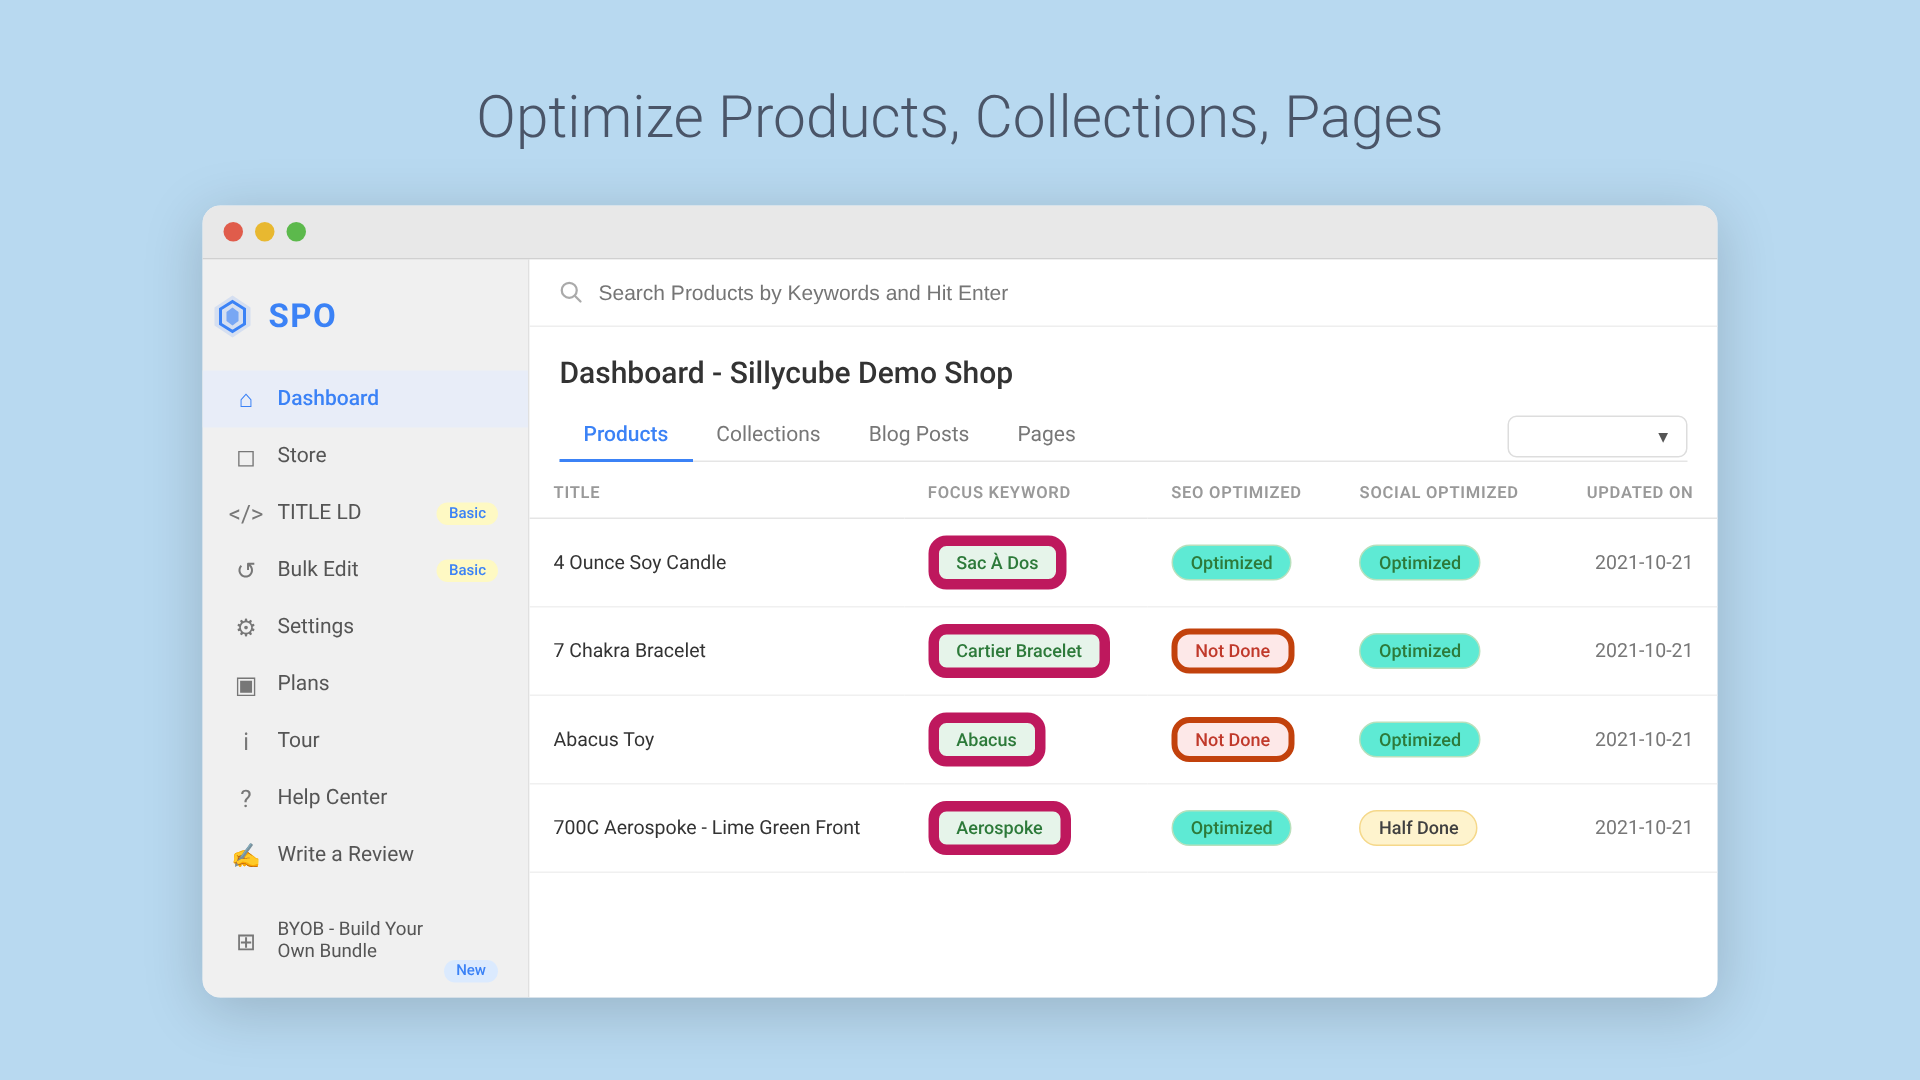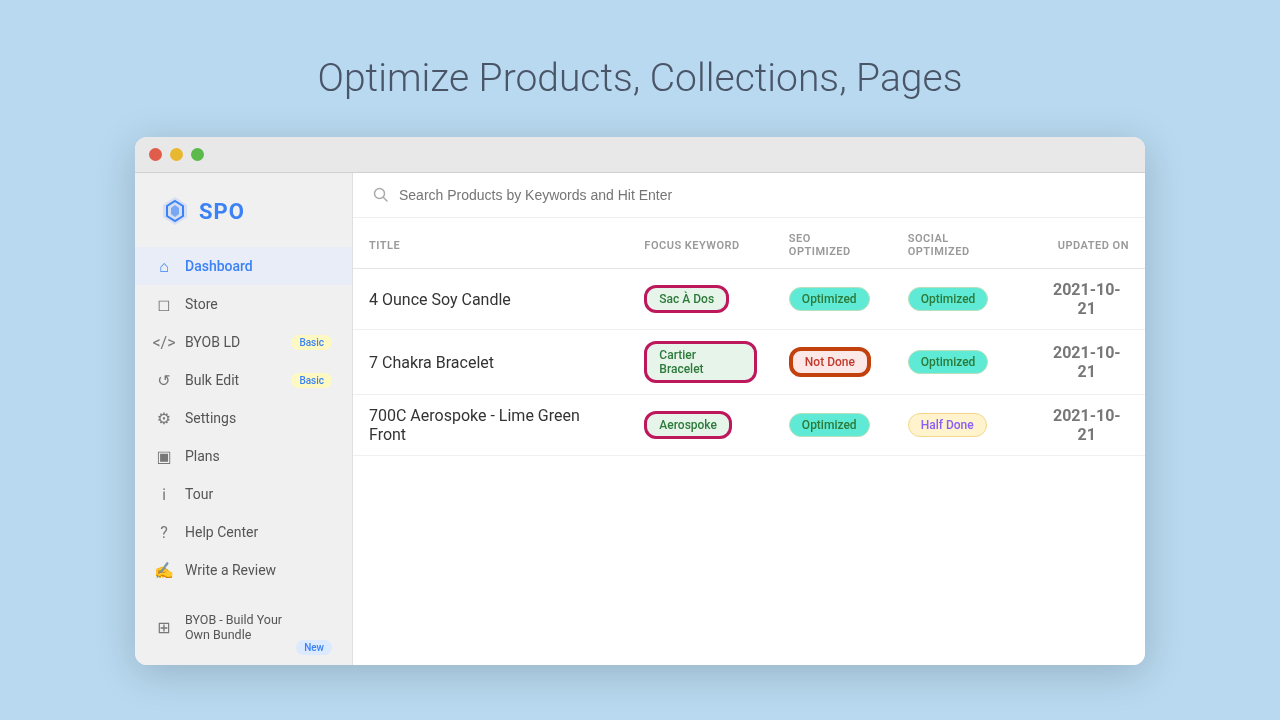--- a/index.html
+++ b/index.html
@@ -66,21 +66,21 @@
       background: #f0f0f0;
       border-right: 1px solid #e0e0e0;
       display: flex;
       flex-direction: column;
       padding-top: 12px;
     }
 
     .sidebar-logo {
       display: flex;
       align-items: center;
-      padding: 10px 24px 20px;
+      padding: 10px 4px 20px;
       gap: 8px;
     }
 
     .logo-icon {
       width: 32px;
       height: 32px;
     }
 
     .logo-text {
       font-size: 22px;
@@ -248,32 +248,32 @@
     .products-table th.right { text-align: right; }
 
     .products-table td {
       padding: 11px 16px;
       border-bottom: 1px solid #f0f0f0;
       vertical-align: middle;
     }
 
     .product-title {
       color: #333;
-      font-size: 16px;
+      font-size: 13px;
     }
 
     .keyword-badge {
       display: inline-block;
       padding: 4px 12px;
       border-radius: 12px;
       font-size: 12px;
       font-weight: 500;
       background: #e6f4ea;
       color: #2d7a3a;
-      border: 3px solid #be185d;
+      border: 7px solid #be185d;
     }
 
     .status-badge {
       display: inline-block;
       padding: 4px 12px;
       border-radius: 12px;
       font-size: 12px;
       font-weight: 500;
     }
 
@@ -284,29 +284,28 @@
     }
 
     .status-not-done {
       background: #fde8e8;
       color: #c0392b;
       border: 4px solid #c2410c;
     }
 
     .status-half-done {
       background: #fef3cd;
-      color: #8b5cf6;
+      color: #404040;
       border: 1px solid #f5d88a;
     }
 
     .date-cell {
       color: #777;
-      font-size: 16px;
-      text-align: center;
-      font-weight: bold;
+      font-size: 13px;
+      text-align: right;
     }
 
     .table-wrapper {
       padding: 4px 0;
     }
   </style>
 </head>
 <body>
 
 <h1 class="page-heading">Optimize Products, Collections, Pages</h1>
@@ -339,21 +338,21 @@
           <span>Dashboard</span>
         </div>
 
         <div class="nav-item">
           <span class="icon">◻</span>
           <span>Store</span>
         </div>
 
         <div class="nav-item">
           <span class="icon">&lt;/&gt;</span>
-          <span>BYOB LD</span>
+          <span>TITLE LD</span>
           <span class="badge badge-basic">Basic</span>
         </div>
 
         <div class="nav-item">
           <span class="icon">↺</span>
           <span>Bulk Edit</span>
           <span class="badge badge-basic">Basic</span>
         </div>
 
         <div class="nav-item">
@@ -392,20 +391,35 @@
     <div class="main-content">
 
       <div class="search-bar">
         <svg width="16" height="16" viewBox="0 0 16 16" fill="none">
           <circle cx="6.5" cy="6.5" r="5" stroke="#aaa" stroke-width="1.5"></circle>
           <line x1="10.5" y1="10.5" x2="14" y2="14" stroke="#aaa" stroke-width="1.5" stroke-linecap="round"></line>
         </svg>
         <input type="text" class="search-input" placeholder="Search Products by Keywords and Hit Enter" style="">
       </div>
 
+      <div class="dashboard-header">
+        <div class="dashboard-title">Dashboard - Sillycube Demo Shop</div>
+
+        <div class="tabs-row">
+          <div class="tab active">Products</div>
+          <div class="tab">Collections</div>
+          <div class="tab">Blog Posts</div>
+          <div class="tab">Pages</div>
+          <div class="tab-spacer"></div>
+          <div class="filter-dropdown">
+            <span></span>
+            <span>▾</span>
+          </div>
+        </div>
+      </div>
 
       <div class="table-wrapper">
         <table class="products-table">
           <thead>
             <tr>
               <th>TITLE</th>
               <th>FOCUS KEYWORD</th>
               <th>SEO OPTIMIZED</th>
               <th>SOCIAL OPTIMIZED</th>
               <th class="right">UPDATED ON</th>
@@ -432,20 +446,33 @@
       </td>
       <td>
         <span class="status-badge status-not-done">Not Done</span>
       </td>
       <td>
         <span class="status-badge status-optimized">Optimized</span>
       </td>
       <td class="date-cell">2021-10-21</td>
     </tr>
               <tr>
+      <td class="product-title">Abacus Toy</td>
+      <td>
+        <span class="keyword-badge">Abacus</span>
+      </td>
+      <td>
+        <span class="status-badge status-not-done">Not Done</span>
+      </td>
+      <td>
+        <span class="status-badge status-optimized">Optimized</span>
+      </td>
+      <td class="date-cell">2021-10-21</td>
+    </tr>
+              <tr>
       <td class="product-title">700C Aerospoke - Lime Green Front</td>
       <td>
         <span class="keyword-badge">Aerospoke</span>
       </td>
       <td>
         <span class="status-badge status-optimized">Optimized</span>
       </td>
       <td>
         <span class="status-badge status-half-done">Half Done</span>
       </td>

